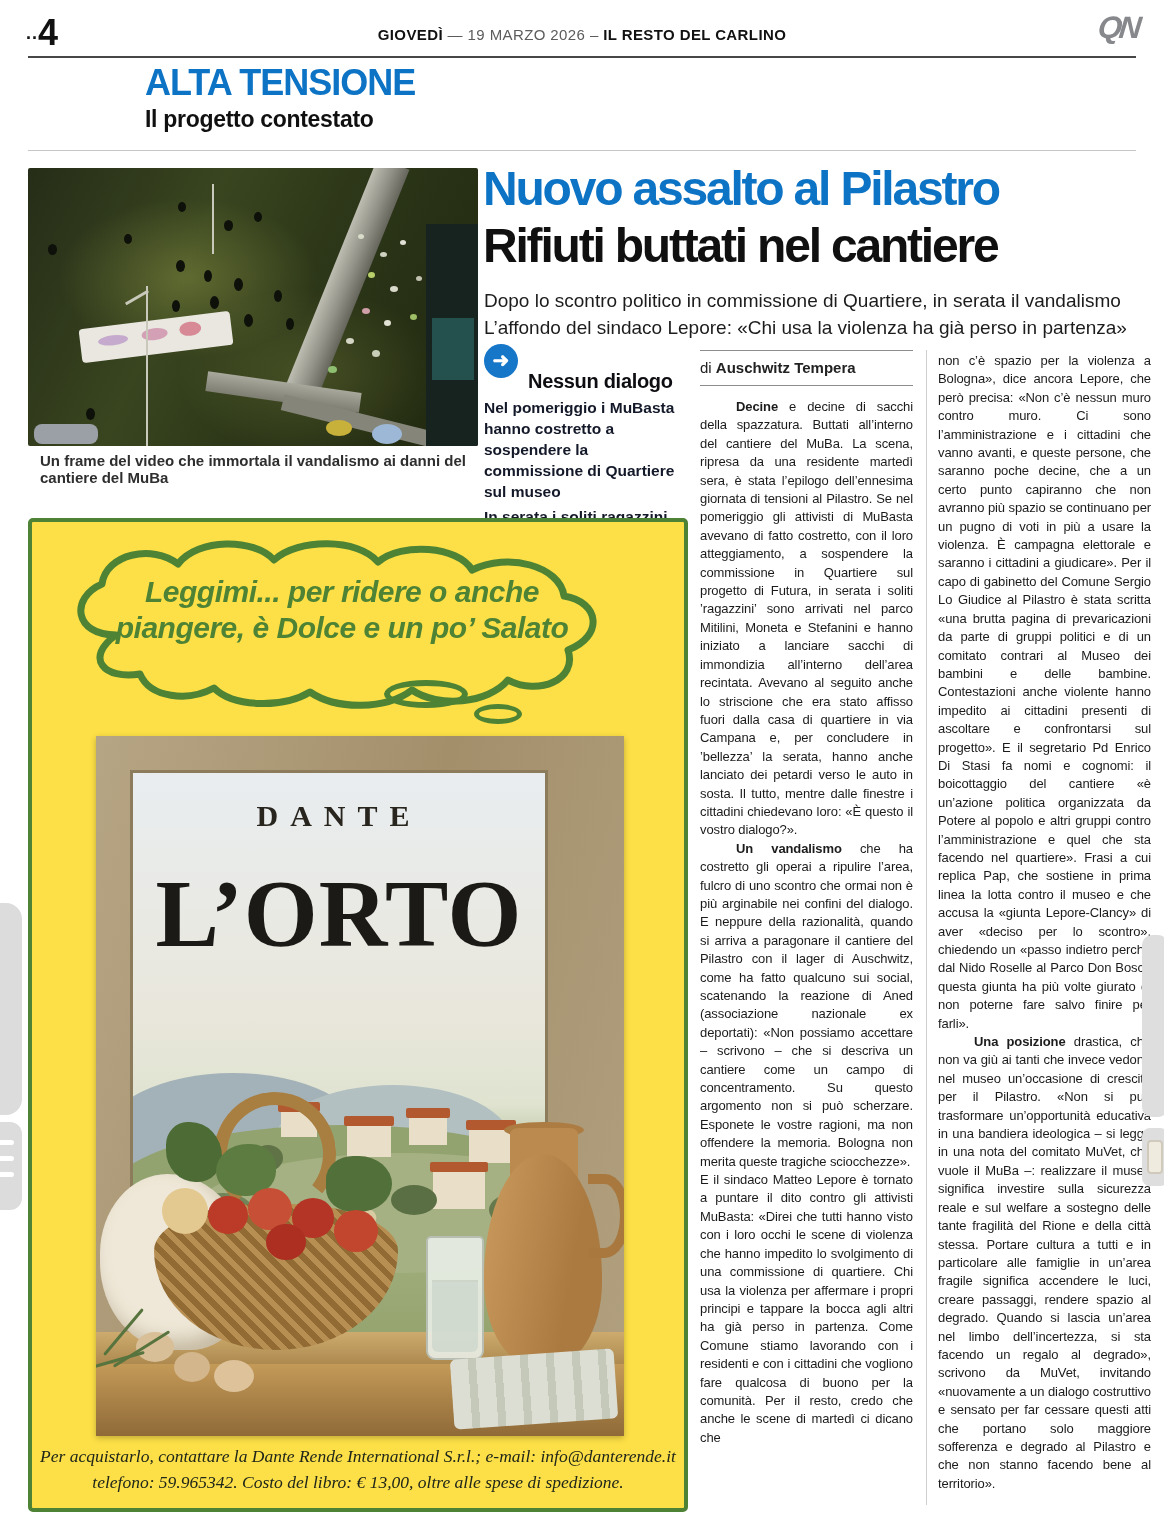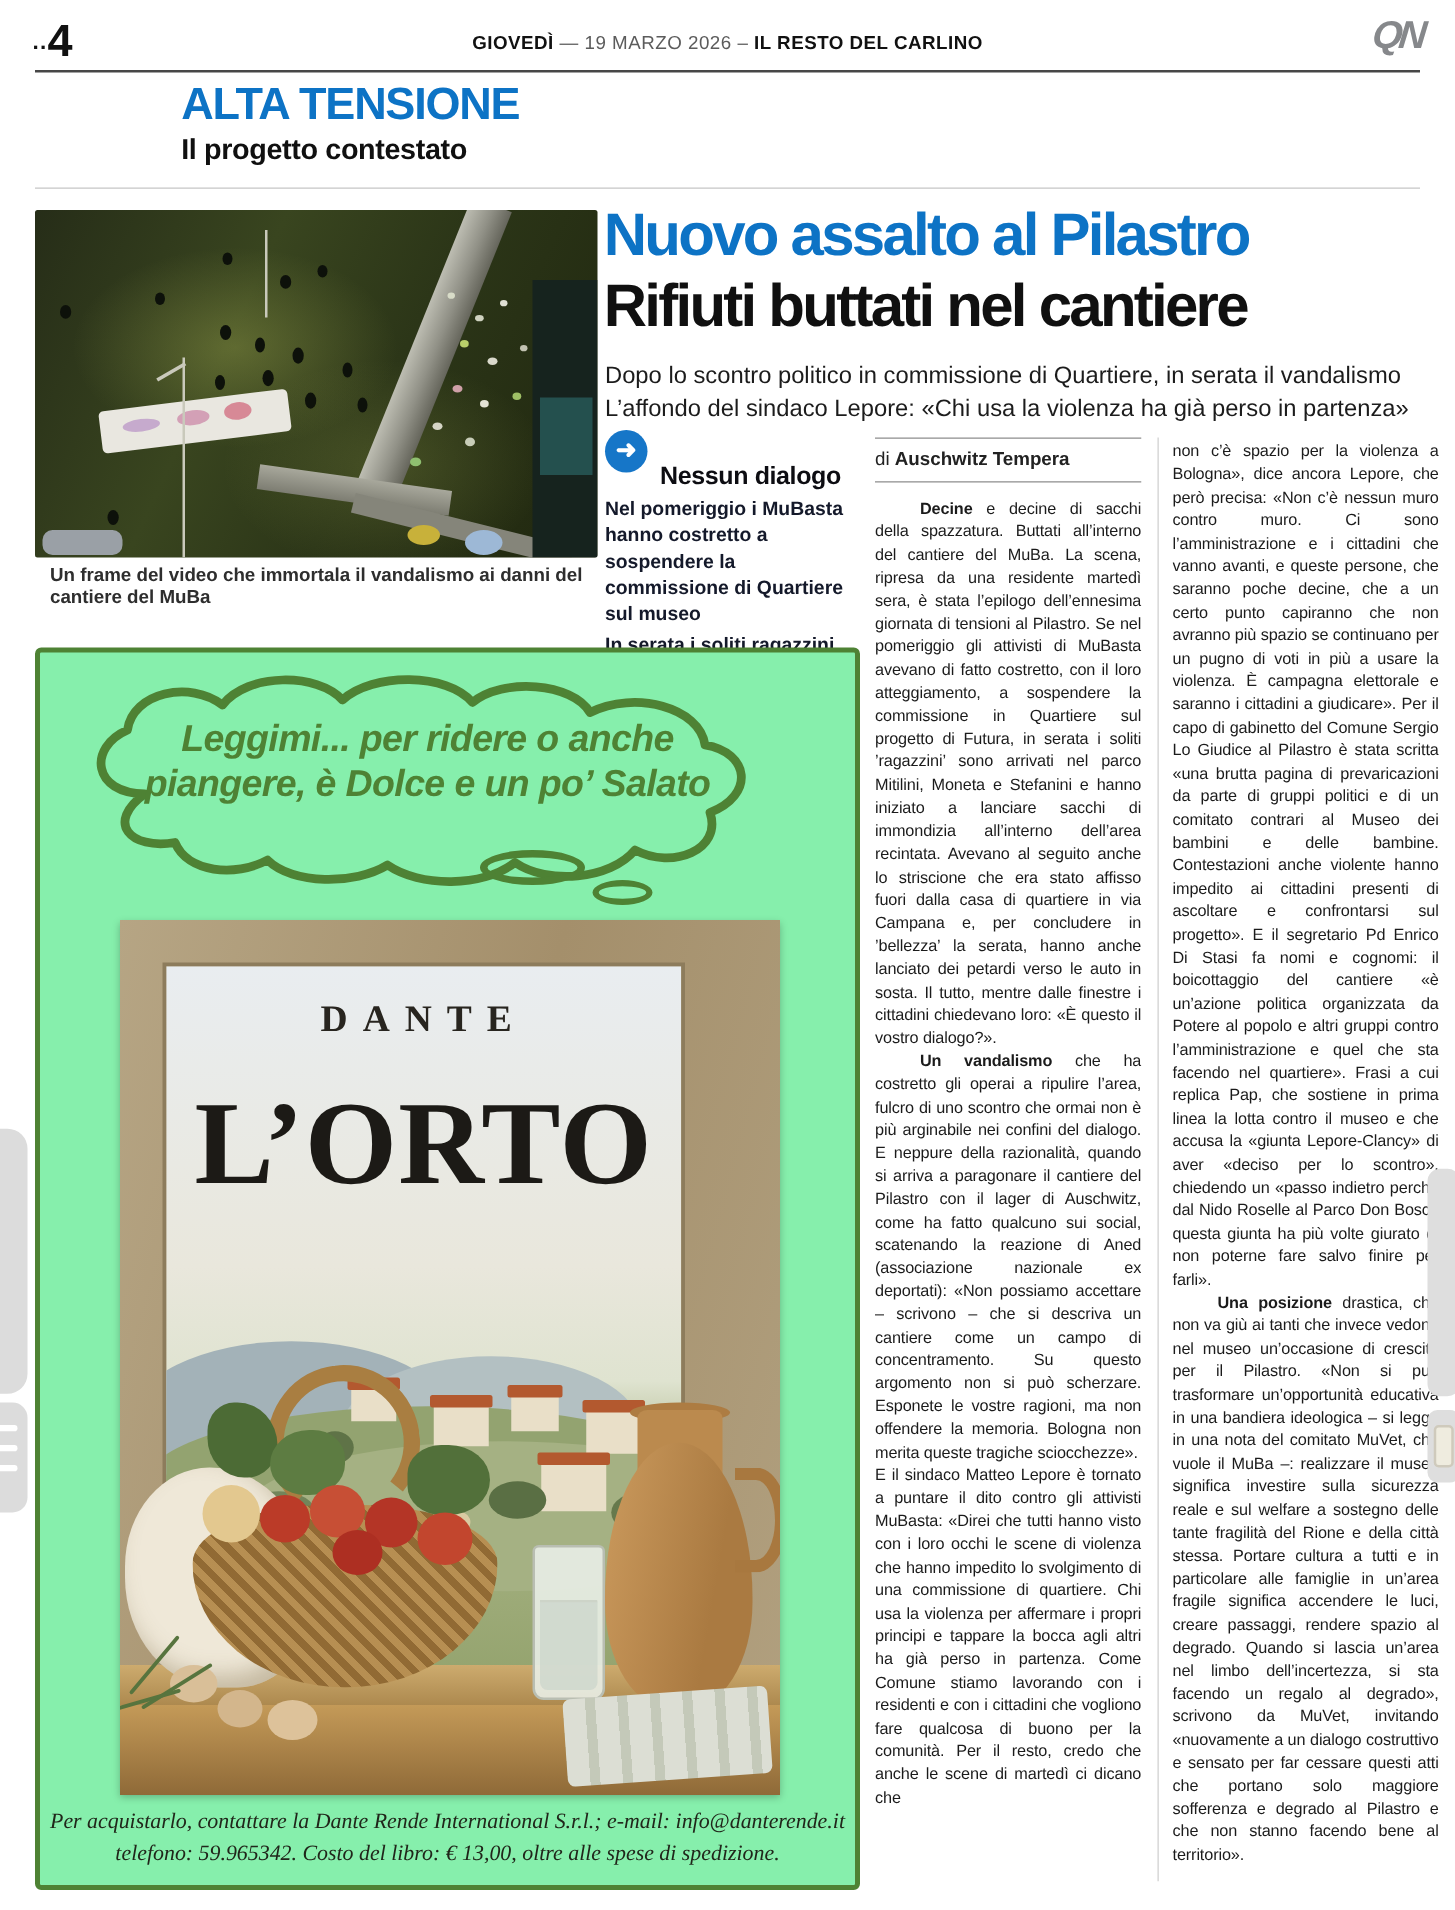--- a/index.html
+++ b/index.html
@@ -65,21 +65,21 @@
   .byline b{font-weight:800;}
   .bodycol{width:213px;font-size:13px;line-height:18.4px;letter-spacing:-.1px;text-align:justify;
         color:#1b1b1b;overflow:hidden;}
   .bodycol p{margin:0;}
   .bodycol .lead{font-weight:800;padding-left:36px;}
   .col1{left:700px;top:398px;height:1117px;}
   .col2{left:938px;top:352px;height:1160px;}
   .colsep{left:926px;top:350px;width:1px;height:1155px;background:#cfcfcf;}
 
   
-  .ad{left:28px;top:518px;width:660px;height:994px;box-sizing:border-box;background:#86efac;
+  .ad{left:28px;top:518px;width:660px;height:994px;box-sizing:border-box;background:#fde047;
       border:4px solid #4e8234;border-radius:5px;}
   .cloud-svg{position:absolute;left:24px;top:18px;}
   .bubble-text{position:absolute;left:40px;top:52px;width:540px;text-align:center;
       font-style:italic;font-weight:800;font-size:30px;line-height:36px;color:#4e8234;letter-spacing:-.5px;}
   .th1{position:absolute;left:352px;top:158px;width:72px;height:16px;border:6px solid #4e8234;
       border-radius:50%;background:transparent;}
   .th2{position:absolute;left:442px;top:182px;width:38px;height:10px;border:5px solid #4e8234;
       border-radius:50%;}
 
   

